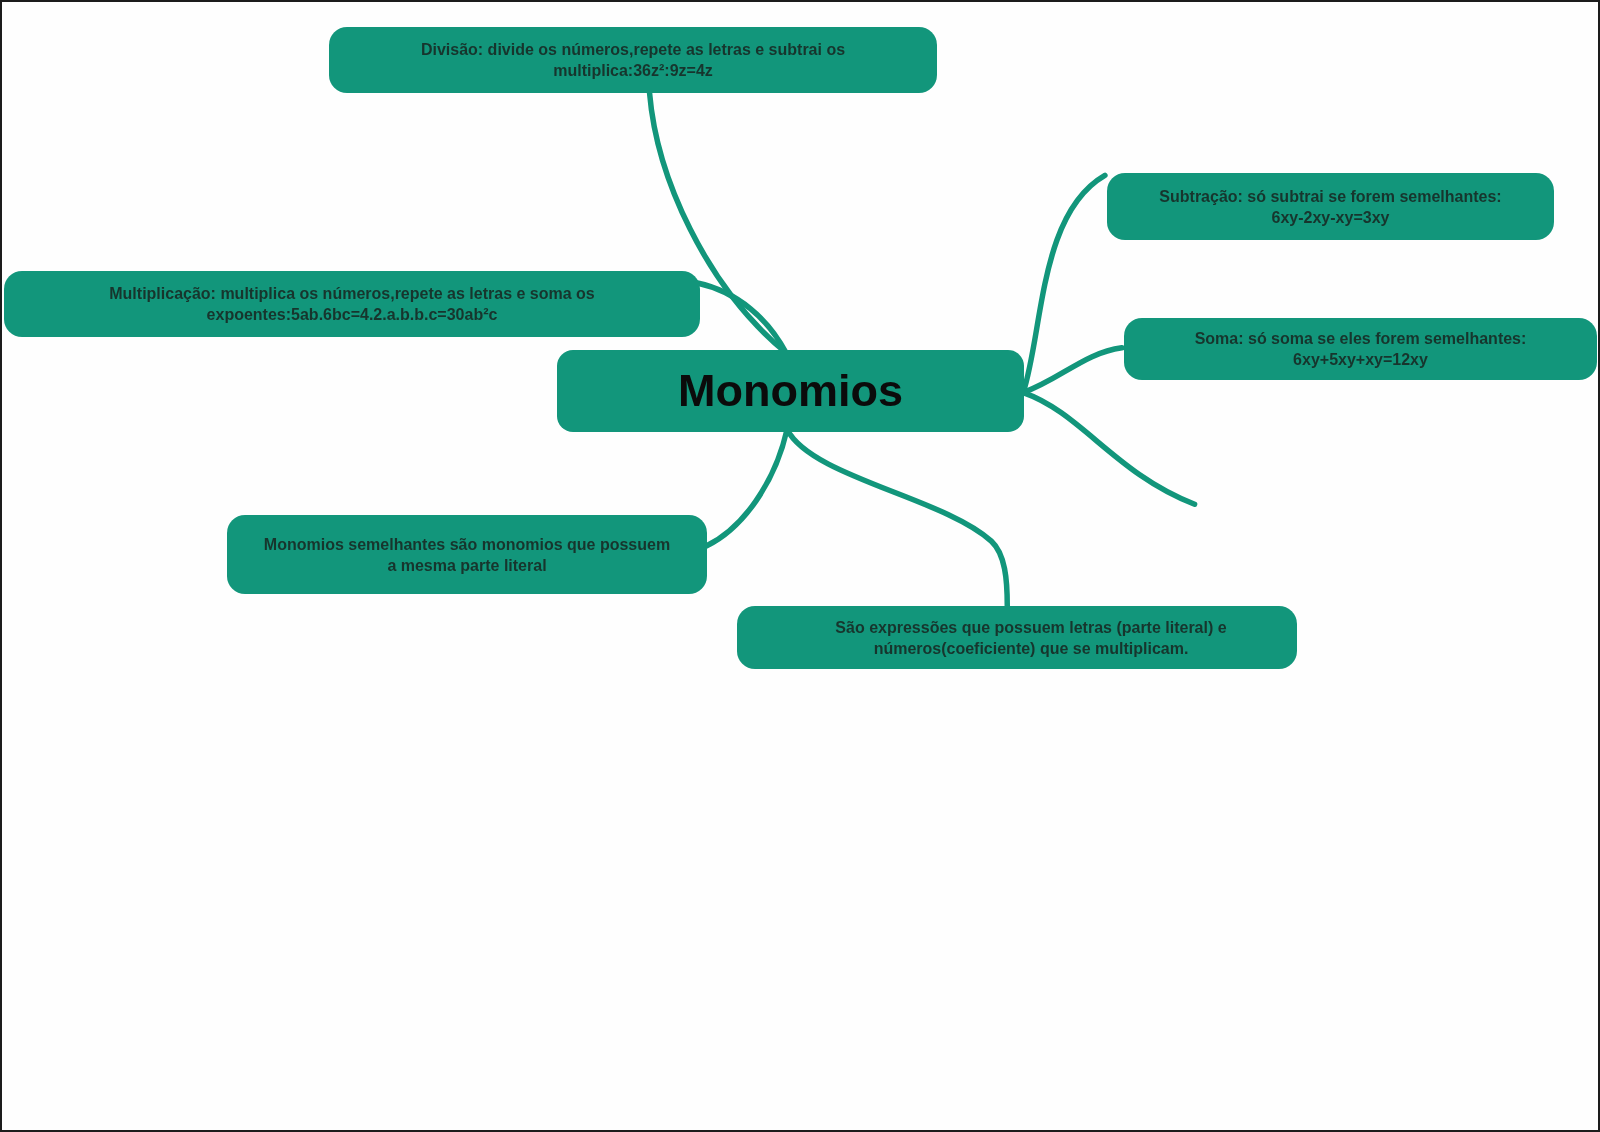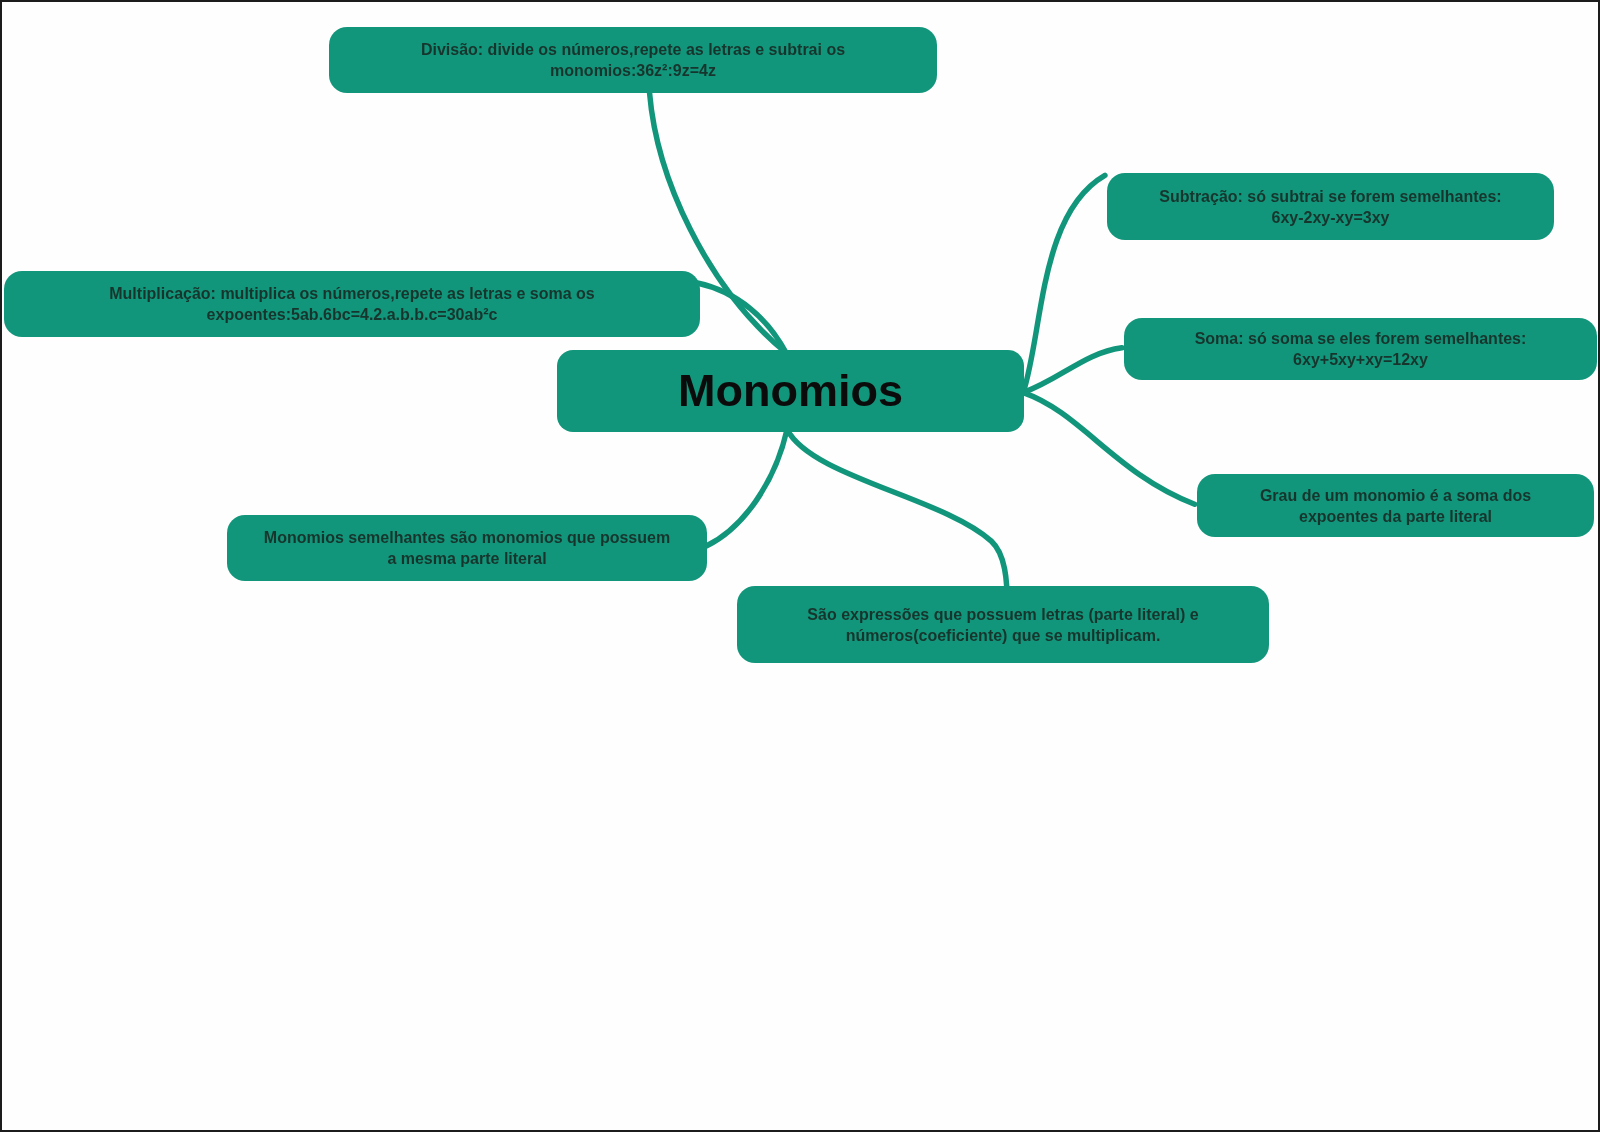--- a/index.html
+++ b/index.html
@@ -31,22 +31,22 @@
   .central .central-label{
     color:var(--central-text,#0b0b0b);
     font-size:45px;font-weight:bold;line-height:48px;
     white-space:nowrap;
   }
   .n-divisao      {left:327px; top:25px;  width:608px; height:66px;}
   .n-multiplicacao{left:2px;   top:241px; width:696px; height:66px;margin-top:28px;}
   .n-subtracao    {left:1105px;top:139px; width:447px; height:67px;margin-top:32px;}
   .n-soma         {left:1122px;top:316px; width:473px; height:62px;}
   .n-grau         {left:1195px;top:472px; width:397px; height:63px;}
-  .n-semelhantes  {left:225px; top:513px; width:480px; height:66px;}
-  .n-sao          {left:735px; top:584px; width:532px; height:77px;}
+  .n-semelhantes  {left:225px; top:513px; width:480px; height:79px;}
+  .n-sao          {left:735px; top:604px; width:532px; height:63px;padding-left:28px;}
 </style>
 </head>
 <body>
 
 <div class="canvas">
 
   <svg class="links" viewBox="0 0 1600 1132">
     <path d="M649,91 C656,175 705,285 786,352"></path>
     <path d="M697,282 C738,291 768,318 786,352"></path>
     <path d="M1024,392 C1044,330 1040,212 1106,174"></path>
@@ -55,42 +55,38 @@
     <path d="M787,429 C775,482 743,528 706,546"></path>
     <path d="M787,429 C812,477 943,497 992,541 C1006,554 1008,580 1008,606"></path>
   </svg>
 
   <div class="node central">
     <div class="central-label">Monomios</div>
   </div>
 
   <div class="node n-divisao">
     <div class="line">Divisão: divide os números,repete as letras e subtrai os</div>
-    <div class="line">monomios:36z²:9z=4z</div>
+    <div class="line">multiplica:36z²:9z=4z</div>
   </div>
 
   <div class="node n-multiplicacao">
     <div class="line">Multiplicação: multiplica os números,repete as letras e soma os</div>
     <div class="line">expoentes:5ab.6bc=4.2.a.b.b.c=30ab²c</div>
   </div>
 
   <div class="node n-subtracao">
     <div class="line">Subtração: só subtrai se forem semelhantes:</div>
     <div class="line">6xy-2xy-xy=3xy</div>
   </div>
 
   <div class="node n-soma">
     <div class="line">Soma: só soma se eles forem semelhantes:</div>
     <div class="line">6xy+5xy+xy=12xy</div>
   </div>
 
-  <div class="node n-grau">
-    <div class="line">Grau de um monomio é a soma dos</div>
-    <div class="line">expoentes da parte literal</div>
-  </div>
 
   <div class="node n-semelhantes">
     <div class="line">Monomios semelhantes são monomios que possuem</div>
     <div class="line">a mesma parte literal</div>
   </div>
 
   <div class="node n-sao">
     <div class="line">São expressões que possuem letras (parte literal) e</div>
     <div class="line">números(coeficiente) que se multiplicam.</div>
   </div>

